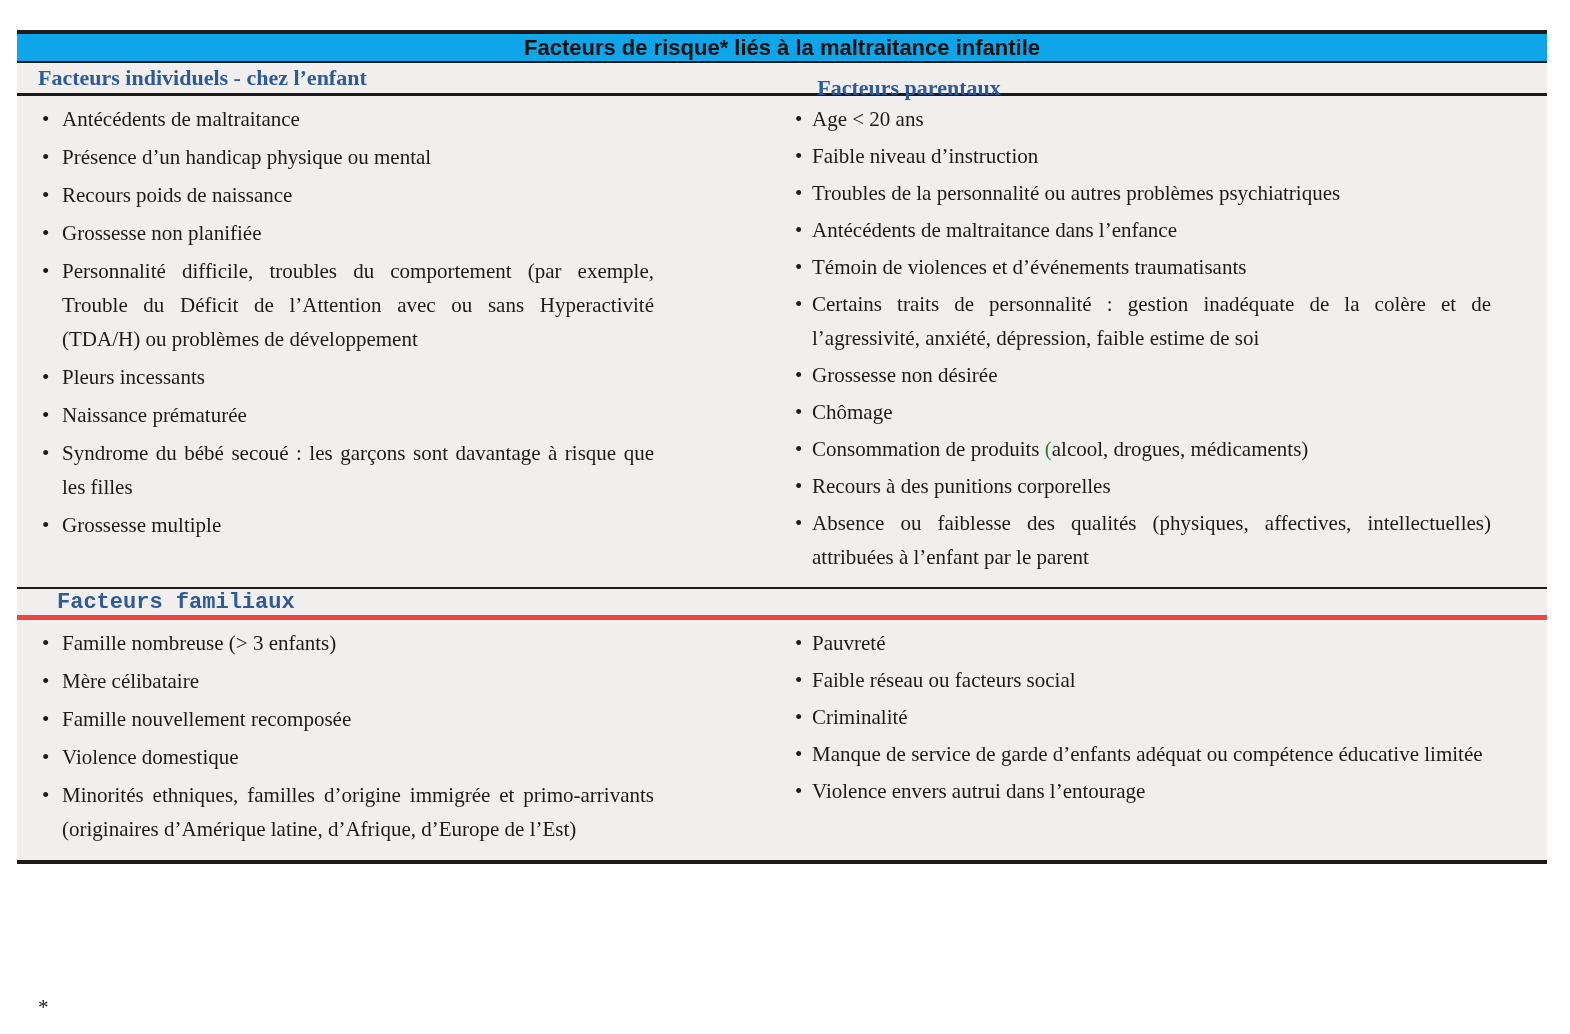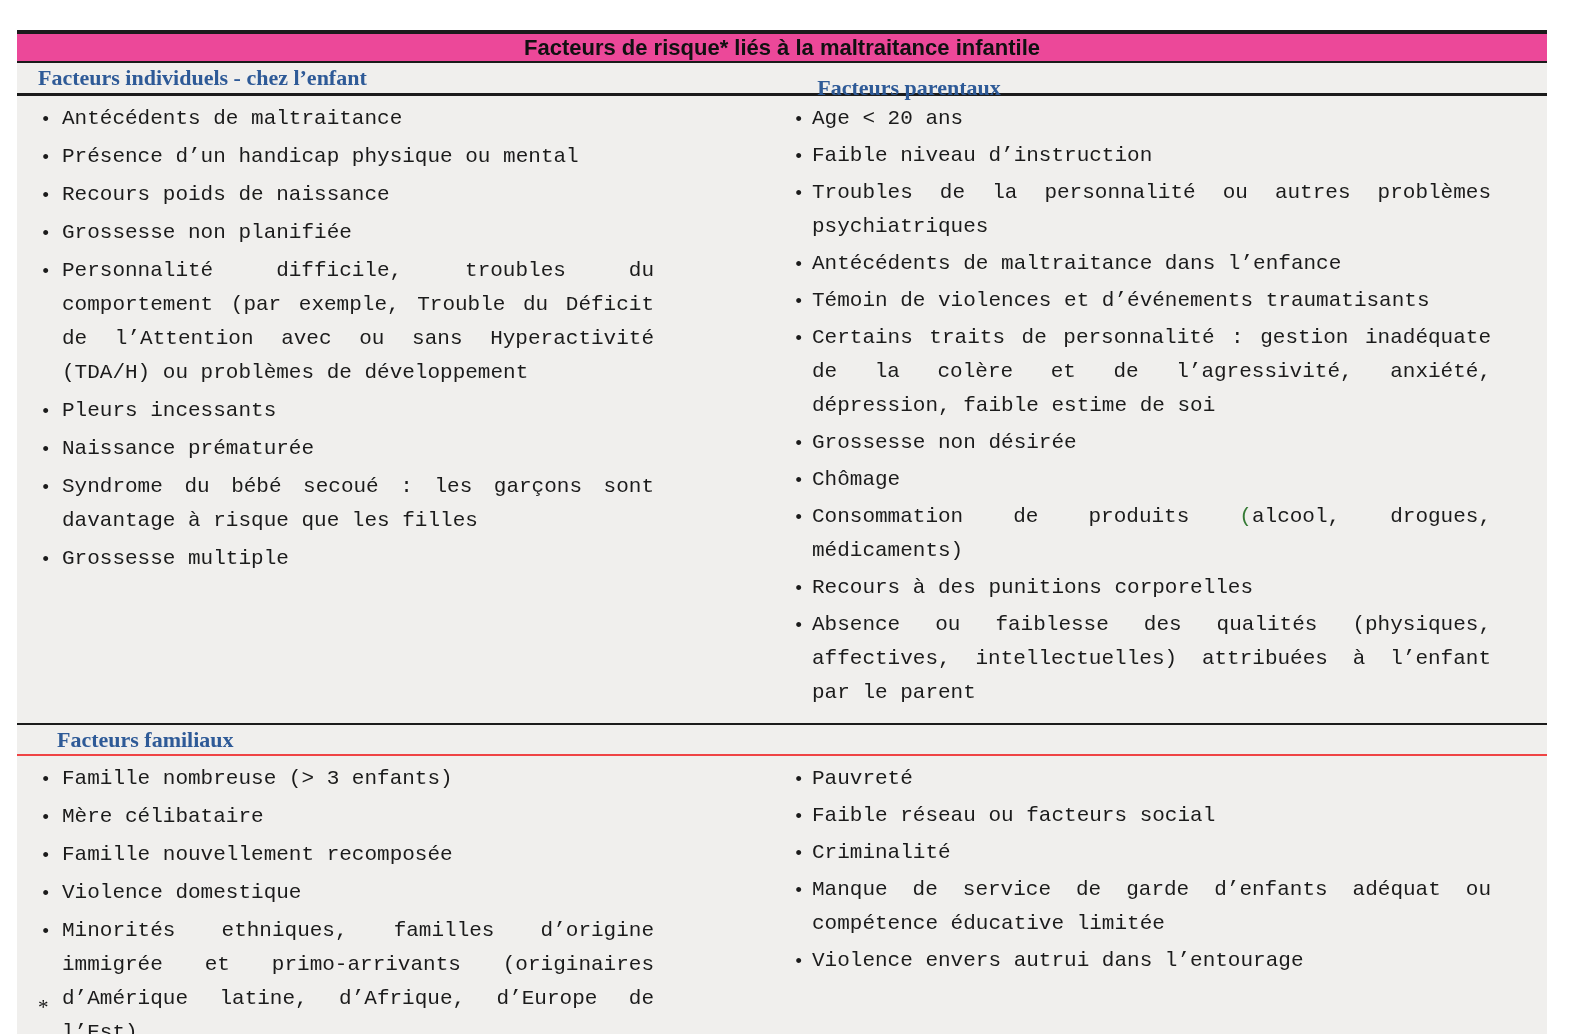--- a/index.html
+++ b/index.html
@@ -9,42 +9,42 @@
     overflow: hidden;
     font-family: "Liberation Serif", serif;
     color: #1b1b1b;
   }
   .table-wrap {
     position: absolute;
     left: 17px; top: 30px;
     width: 1530px;
   }
   .title-row {
-    background: #ec4899;
+    background: #0ea5e9;
     border-top: 4px solid #1b1b1b;
     border-bottom: 2px solid #1b1b1b;
     height: 33px;
     display: flex; align-items: center; justify-content: center;
     font-family: "Liberation Sans", sans-serif;
     font-weight: bold;
     font-size: 22px;
     color: #111111;
   }
   .hdr-row {
     background: #f0efed;
     display: flex;
     align-items: center;
     height: 33px;
     font-weight: bold;
     font-size: 22px;
     color: #2e5a97;
     gap: 48px;
   }
   .hdr-row-1 { border-bottom: 3px solid #1b1b1b; }
-  .hdr-row-2 { border-top: 2px solid #1b1b1b; border-bottom: 2px solid #ef4444; }
+  .hdr-row-2 { border-top: 2px solid #1b1b1b; border-bottom: 5px solid #ef4444; font-family: Liberation Mono, monospace; }
   .hdr-cell-l { width: 763px; padding-left: 21px; }
   .hdr-cell-l.indented { padding-left: 40px; }
   .hdr-cell-r { width: 767px; padding-left: 13px; margin-top: 19px; }
   .body-row {
     background: #f0efed;
     display: flex;
     align-items: stretch;
   }
   .body-row-2 { border-bottom: 4px solid #1b1b1b; }
   .cell {
@@ -65,21 +65,21 @@
     margin-bottom: 4px;
     text-align: justify;
     text-align-last: left;
   }
   .cell-r li { margin-bottom: 3px; }
   .blt {
     flex: 0 0 20px;
     text-align: left;
   }
   .cell-r .blt { flex: 0 0 17px; }
-  .txt { flex: 1 1 auto; font-family: Liberation Mono, monospace; }
+  .txt { flex: 1 1 auto; }
   .footnote {
     position: absolute;
     left: 17px; top: 992px;
     width: 1530px;
     display: flex;
     font-size: 21px;
     line-height: 30px;
     color: #151515;
   }
   .footnote .mark {

